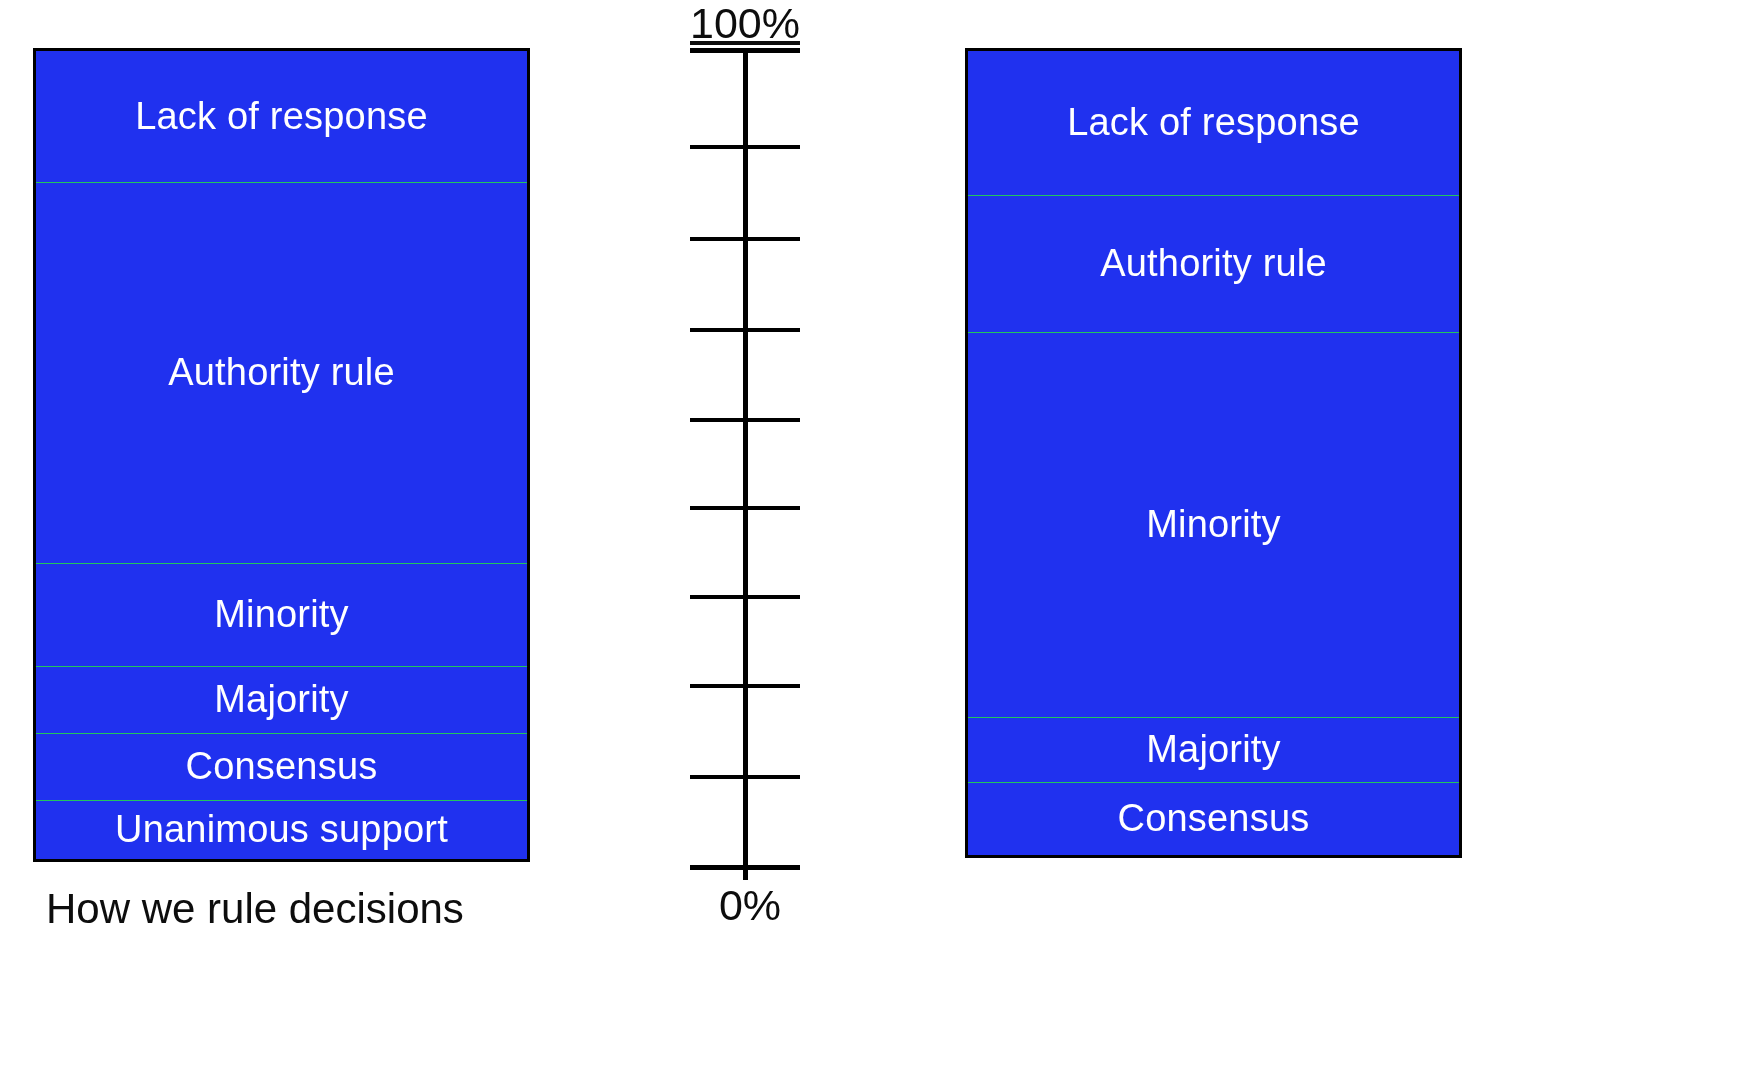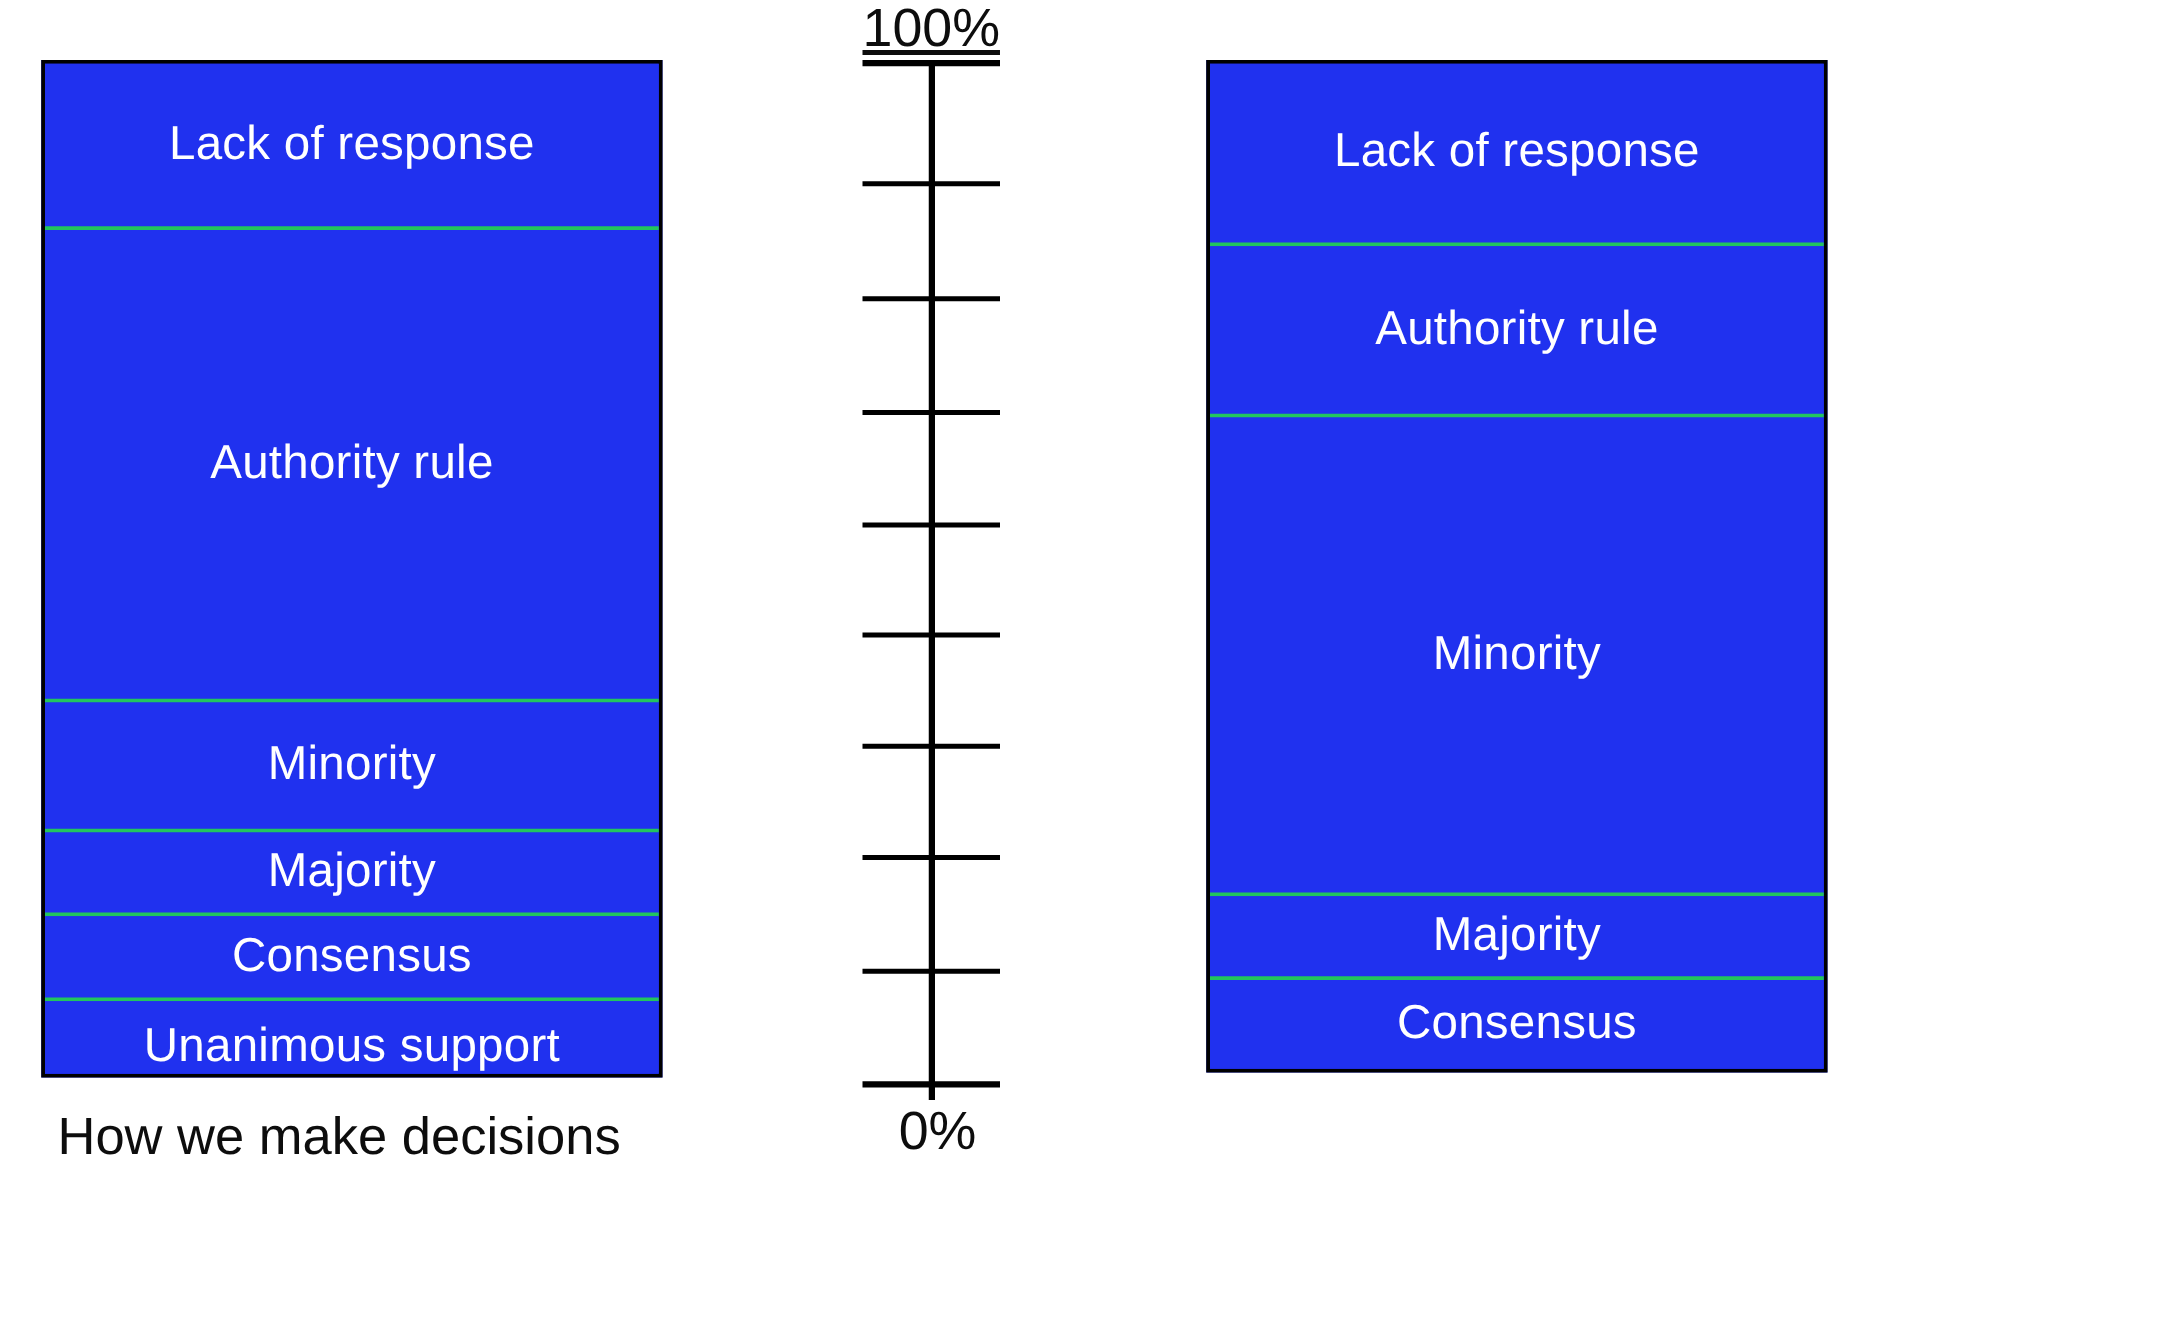--- a/index.html
+++ b/index.html
@@ -29,21 +29,21 @@
     display: flex;
     flex-direction: column;
   }
   #column-left  { left: 33px;  top: 48px; width: 497px; height: 814px; }
   #column-right { left: 965px; top: 48px; width: 497px; height: 810px; }
 
   .segment {
     position: relative;
     box-sizing: border-box;
     background: #2031ef;
-    border-bottom: 3px solid #22c55e;
+    border-bottom: 1px solid #22c55e;
     display: flex;
     align-items: center;
     justify-content: center;
     overflow: hidden;
   }
   .segment:last-child { border-bottom: none; }
 
   .segment-label {
     color: #ffffff;
     font-size: 38px;
@@ -116,26 +116,26 @@
     </div>
     <div class="segment" style="flex:14 1 0;">
       <span class="segment-label">Minority</span>
     </div>
     <div class="segment" style="flex:9 1 0;">
       <span class="segment-label">Majority</span>
     </div>
     <div class="segment" style="flex:9 1 0;">
       <span class="segment-label">Consensus</span>
     </div>
-    <div class="segment" style="flex:8 1 0;align-items:flex-end;">
+    <div class="segment" style="flex:8 1 0;">
       <span class="segment-label">Unanimous support</span>
     </div>
   </div>
 
-  <div class="caption" id="caption-left">How we make decisions</div>
+  <div class="caption" id="caption-left">How we rule decisions</div>
 
   <div id="axis">
     <div id="axis-line"></div>
     <div class="tick major" style="top:8px;"></div>
     <div class="tick" style="top:105px;"></div>
     <div class="tick" style="top:197px;"></div>
     <div class="tick" style="top:288px;"></div>
     <div class="tick" style="top:378px;"></div>
     <div class="tick" style="top:466px;"></div>
     <div class="tick" style="top:555px;"></div>

